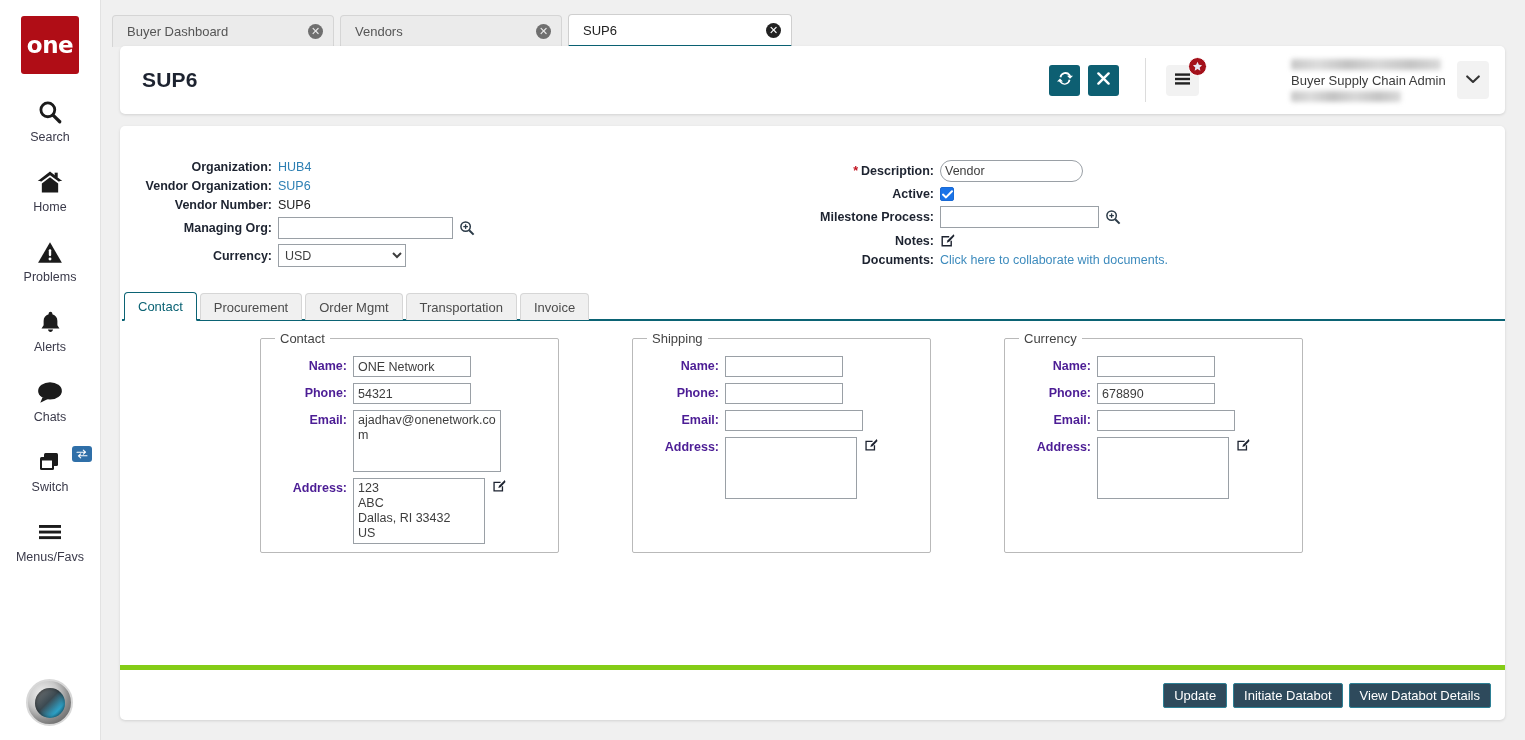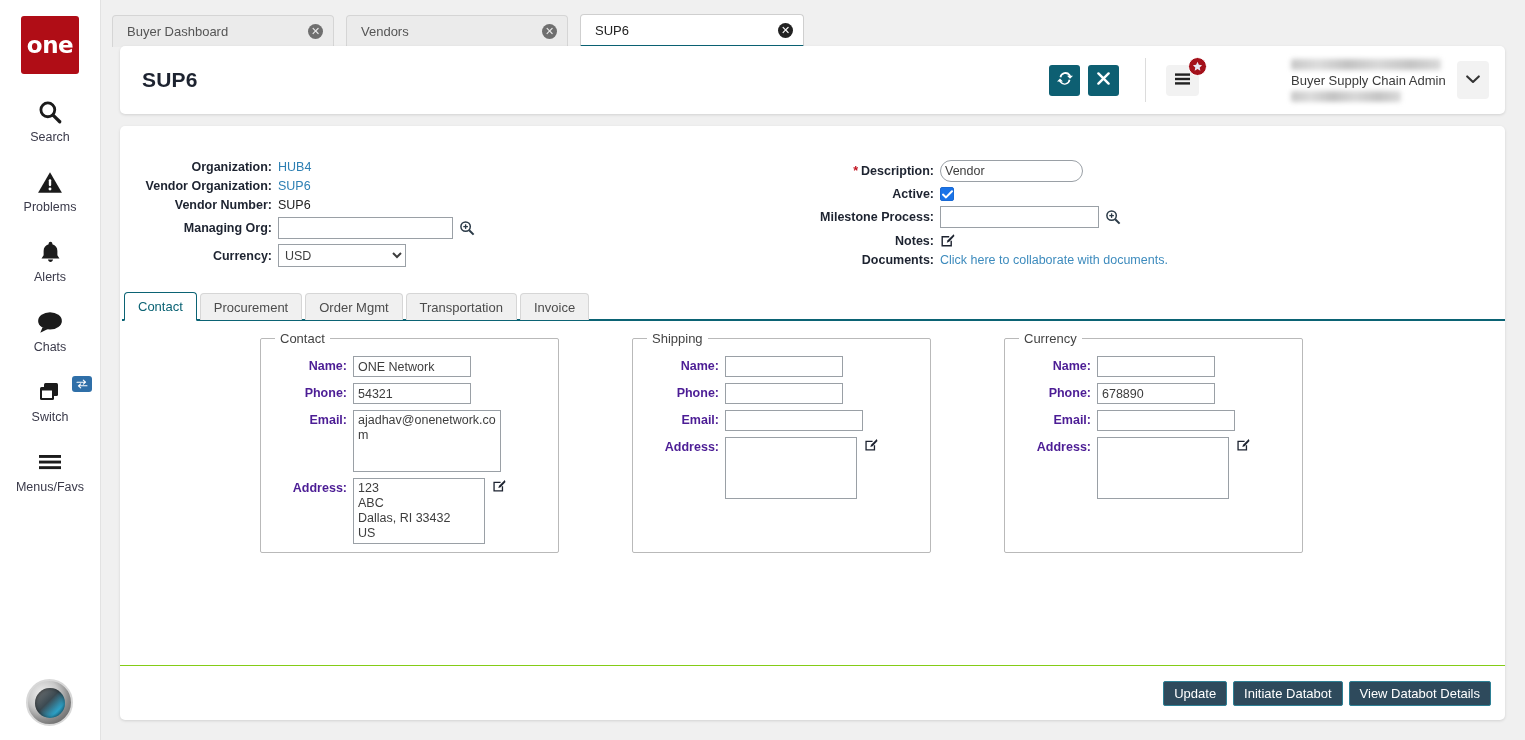--- a/index.html
+++ b/index.html
@@ -66,21 +66,21 @@
     background: linear-gradient(135deg, #7b7b7b 0%, #3c4a52 45%, #2ea3c9 75%, #1a6a86 100%);
     box-shadow: inset 0 0 4px rgba(0,0,0,.6);
   }
 
   
   .main { flex: 1; position: relative; height: 740px; }
 
   
   .tabstrip {
     position: absolute; left: 12px; top: 14px; right: 0; height: 33px;
-    display: flex; align-items: flex-end; gap: 12px;
+    display: flex; align-items: flex-end; gap: 6px;
   }
   .wtab {
     height: 32px; width: 222px; background: #ebebeb;
     border: 1px solid #d5d5d5; border-bottom: none;
     border-radius: 4px 4px 0 0;
     display: flex; align-items: center; padding: 0 10px 0 14px;
     color: #555; font-size: 13px; cursor: pointer; position: relative;
   }
   .wtab.active {
     background: #ffffff; color: #222; width: 224px;
@@ -225,21 +225,21 @@
   .p-addr {
     width: 132px; height: 62px; resize: none; line-height: 15px;
     white-space: pre; overflow: hidden;
   }
   .p-addr.tall { height: 66px; }
   .edit-ic { margin-left: 7px; color: #1d2330; cursor: pointer; display: inline-flex; padding-top: 1px; }
 
   
   .footer {
     position: absolute; left: 0; right: 0; bottom: 0; height: 55px;
-    border-top: 1px solid #84cc16;
+    border-top: 5px solid #84cc16;
     display: flex; align-items: center; justify-content: flex-end;
     padding-right: 14px; gap: 6px;
   }
   .btn-dark {
     background: #2e4a5c; color: #fff; border: 1px solid #2d8095;
     border-radius: 2px; height: 25px; padding: 0 10px;
     font-size: 13px; font-family: "Liberation Sans", sans-serif;
     cursor: pointer;
   }
 </style>
@@ -256,20 +256,30 @@
     <div class="rail-item">
       <span class="glyph">
         <svg width="26" height="26" viewBox="0 0 24 24">
             <circle cx="10" cy="10" r="6.4" fill="none" stroke="#1b1b1b" stroke-width="2.6"></circle>
             <line x1="14.8" y1="14.8" x2="21" y2="21" stroke="#1b1b1b" stroke-width="3" stroke-linecap="round"></line>
           </svg>
       </span>
       <span class="lbl">Search</span>
     </div>
 
+    <div class="rail-item">
+      <span class="glyph">
+        <svg width="28" height="26" viewBox="0 0 24 22">
+            <path d="M12 2 L22.5 10.2 L20 10.2 L20 11 L12 5.2 L4 11 L4 10.2 L1.5 10.2 Z" fill="#1b1b1b"></path>
+            <path d="M12 7 L19 12.2 L19 20 L5 20 L5 12.2 Z" fill="#1b1b1b"></path>
+            <rect x="16" y="3" width="2.6" height="4" fill="#1b1b1b"></rect>
+          </svg>
+      </span>
+      <span class="lbl">Home</span>
+    </div>
 
     <div class="rail-item">
       <span class="glyph">
         <svg width="26" height="25" viewBox="0 0 24 22">
             <path d="M12 1.5 L23 20.5 L1 20.5 Z" fill="#1b1b1b"></path>
             <rect x="10.9" y="8" width="2.2" height="6.4" rx="1" fill="#fff"></rect>
             <circle cx="12" cy="17" r="1.35" fill="#fff"></circle>
           </svg>
       </span>
       <span class="lbl">Problems</span>

